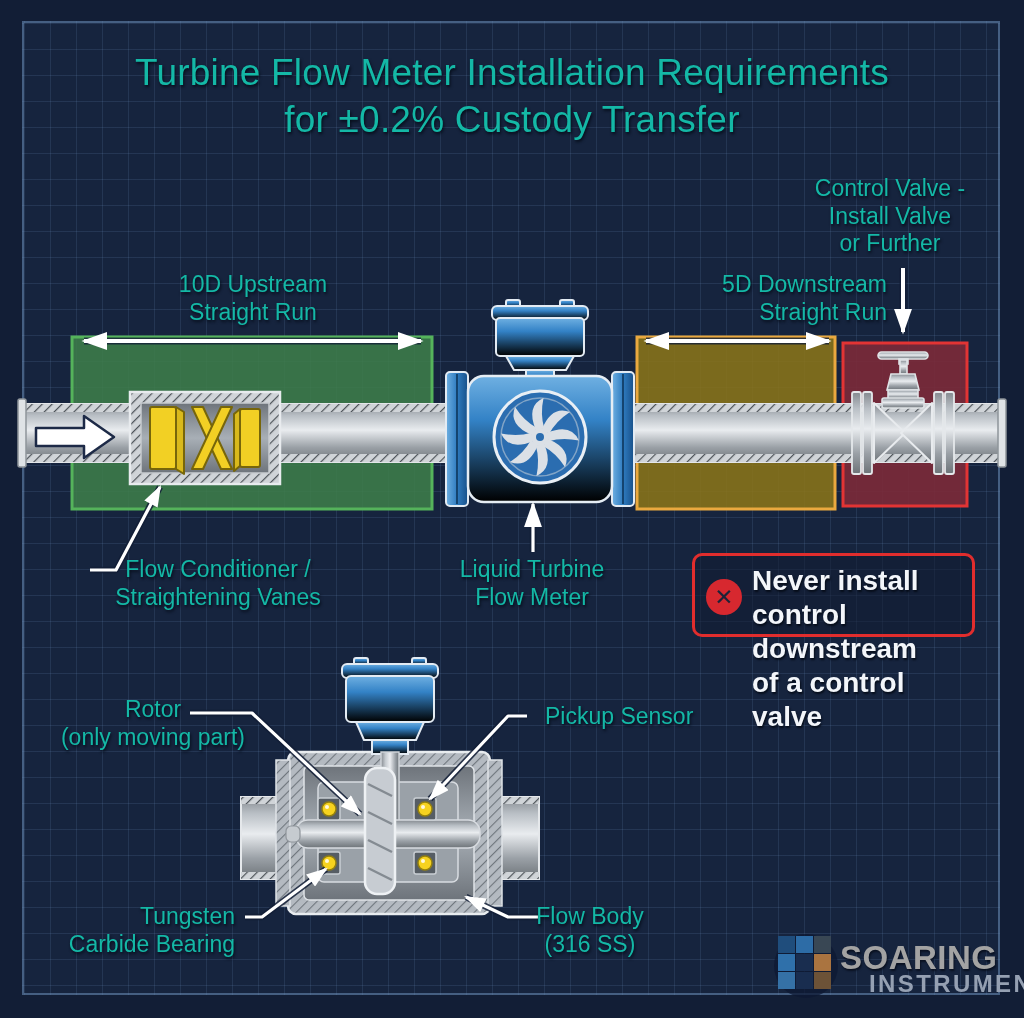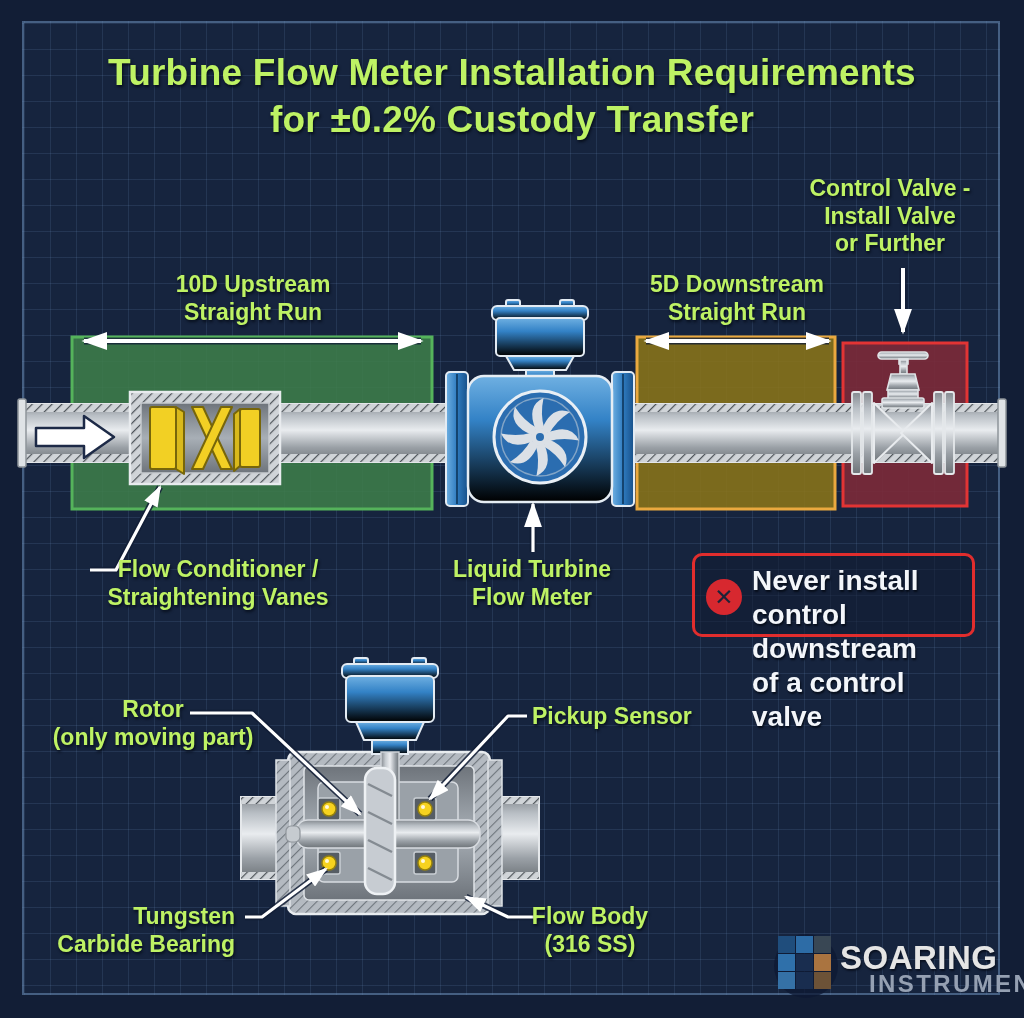--- a/index.html
+++ b/index.html
@@ -13,21 +13,21 @@
     border:2px solid rgba(116,154,198,.50);
     background-color:#16243e;
     background-image:
       linear-gradient(rgba(122,162,214,.14) 1px, transparent 1px),
       linear-gradient(90deg, rgba(122,162,214,.14) 1px, transparent 1px);
     background-size:26px 26px;
     box-sizing:border-box;
   }
   svg.layer{position:absolute;left:0;top:0;}
   .label{
-    position:absolute;color:#bef264;font-weight:bold;text-align:center;
+    position:absolute;color:#14b8a6;font-weight:normal;text-align:center;
     line-height:1.2;text-shadow:1px 2px 3px rgba(4,9,20,.85);
   }
   .t23{font-size:23px;}
   .title{top:50px;left:0;width:1024px;font-size:37px;line-height:1.27;letter-spacing:.2px;}
   .lead{stroke:#ffffff;stroke-width:3.2;fill:none;stroke-linejoin:round;}
   .leadbg{stroke:#121d36;stroke-width:6.5;fill:none;opacity:.85;stroke-linejoin:round;}
   .dim{stroke:#ffffff;stroke-width:4;fill:none;}
   .dimbg{stroke:#121d36;stroke-width:7;fill:none;opacity:.8;}
   #warning-box{
     position:absolute;left:692px;top:553px;width:283px;height:84px;
@@ -37,24 +37,24 @@
   #warning-icon{
     position:absolute;left:11px;top:23px;width:36px;height:36px;border-radius:50%;
     background:#d7282f;color:#1d2338;font-size:23px;font-weight:bold;
     display:flex;align-items:center;justify-content:center;line-height:1;
   }
   #warning-text{
     position:absolute;left:57px;top:8px;width:215px;
     color:#f3f6fa;font-weight:bold;font-size:28px;line-height:1.21;text-align:left;
     text-shadow:1px 2px 2px rgba(4,9,20,.85);
   }
-  .lbl-left{text-align:left;}
+  .lbl-left{text-align:left;margin-left:13px;}
   .lbl-right{text-align:right;}
   #brand-name{
-    position:absolute;left:840px;top:939px;font-size:33px;font-weight:bold;color:#e5e5e5;
+    position:absolute;left:840px;top:939px;font-size:33px;font-weight:bold;color:#a3a3a3;
     letter-spacing:.5px;text-shadow:1px 2px 2px rgba(4,9,20,.7);
   }
   #brand-subname{
     position:absolute;left:841px;top:970px;font-size:24px;font-weight:bold;color:#95a0b2;
     letter-spacing:2.4px;
     margin-left:28px;
   }
 </style>
 </head>
 <body>
@@ -318,21 +318,21 @@
   <div class="label title">
     <div>Turbine Flow Meter Installation Requirements</div>
     <div>for ±0.2% Custody Transfer</div>
   </div>
 
   <div class="label t23" style="top:271px;left:103px;width:300px;">
     <div>10D Upstream</div>
     <div>Straight Run</div>
   </div>
 
-  <div class="label t23" style="top:271px;left:587px;width:300px;">
+  <div class="label t23" style="top:271px;left:587px;width:300px;text-align:right;">
     <div>5D Downstream</div>
     <div>Straight Run</div>
   </div>
 
   <div class="label t23" style="top:175px;left:780px;width:220px;">
     <div>Control Valve -</div>
     <div>Install Valve</div>
     <div>or Further</div>
   </div>
 

